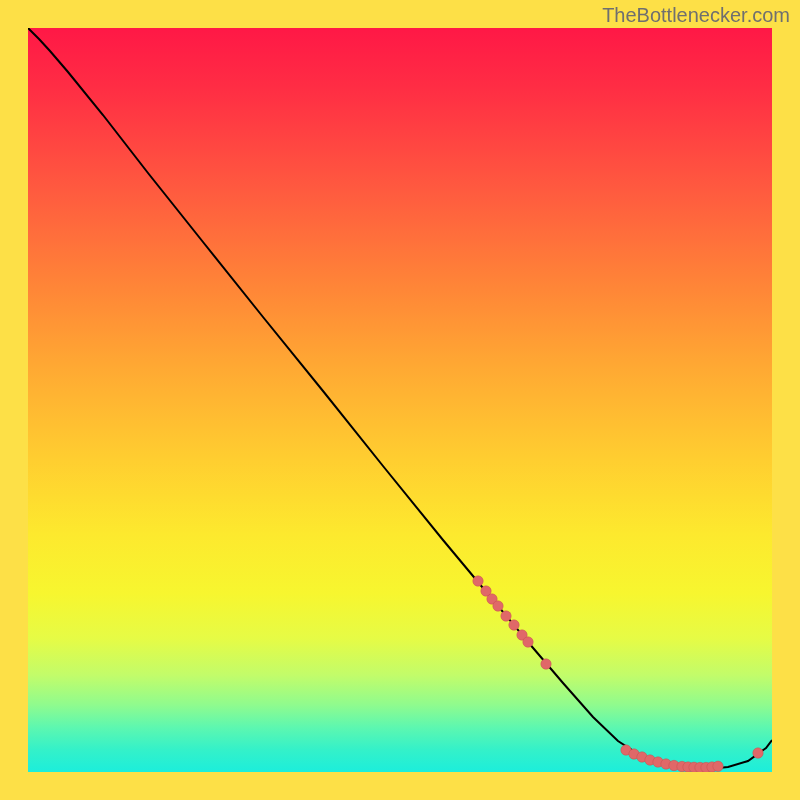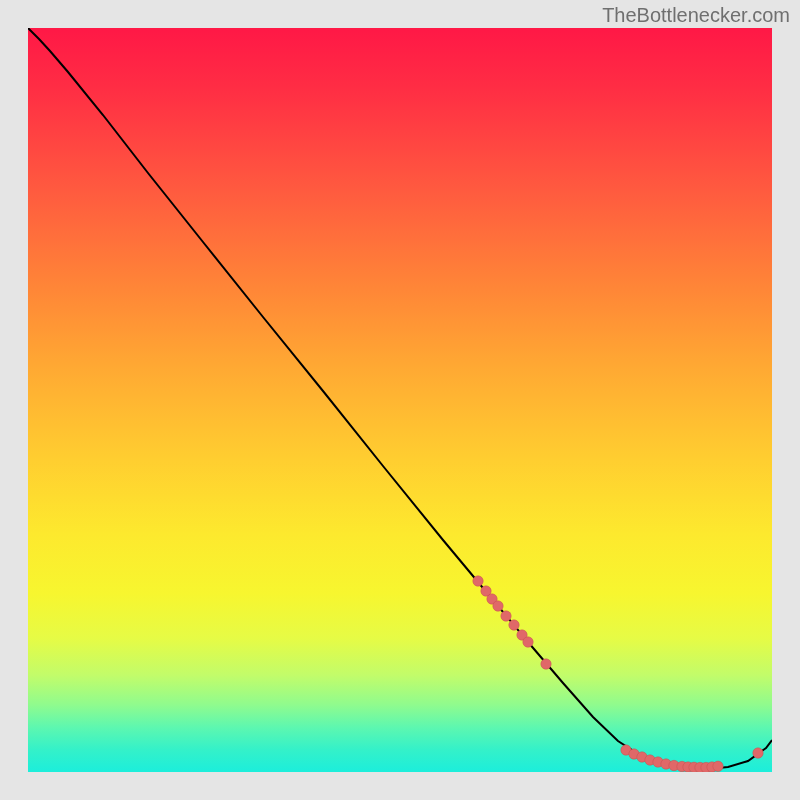--- a/index.html
+++ b/index.html
@@ -1,21 +1,21 @@
 <!DOCTYPE html>
 <html><head>
 <meta charset="utf-8">
 <style>
   * { margin: 0; padding: 0; box-sizing: border-box; }
   html, body { width: 800px; height: 800px; overflow: hidden; background: #000; }
   .stage {
     position: relative;
     width: 800px;
     height: 800px;
-    background: #e5e5e5;
+    background: #fde047;
   }
   .attribution {
     position: absolute;
     top: 4px;
     right: 10px;
     font-family: Arial, sans-serif;
     font-size: 20px;
     color: #6f6f6f;
   }
   .plot {

